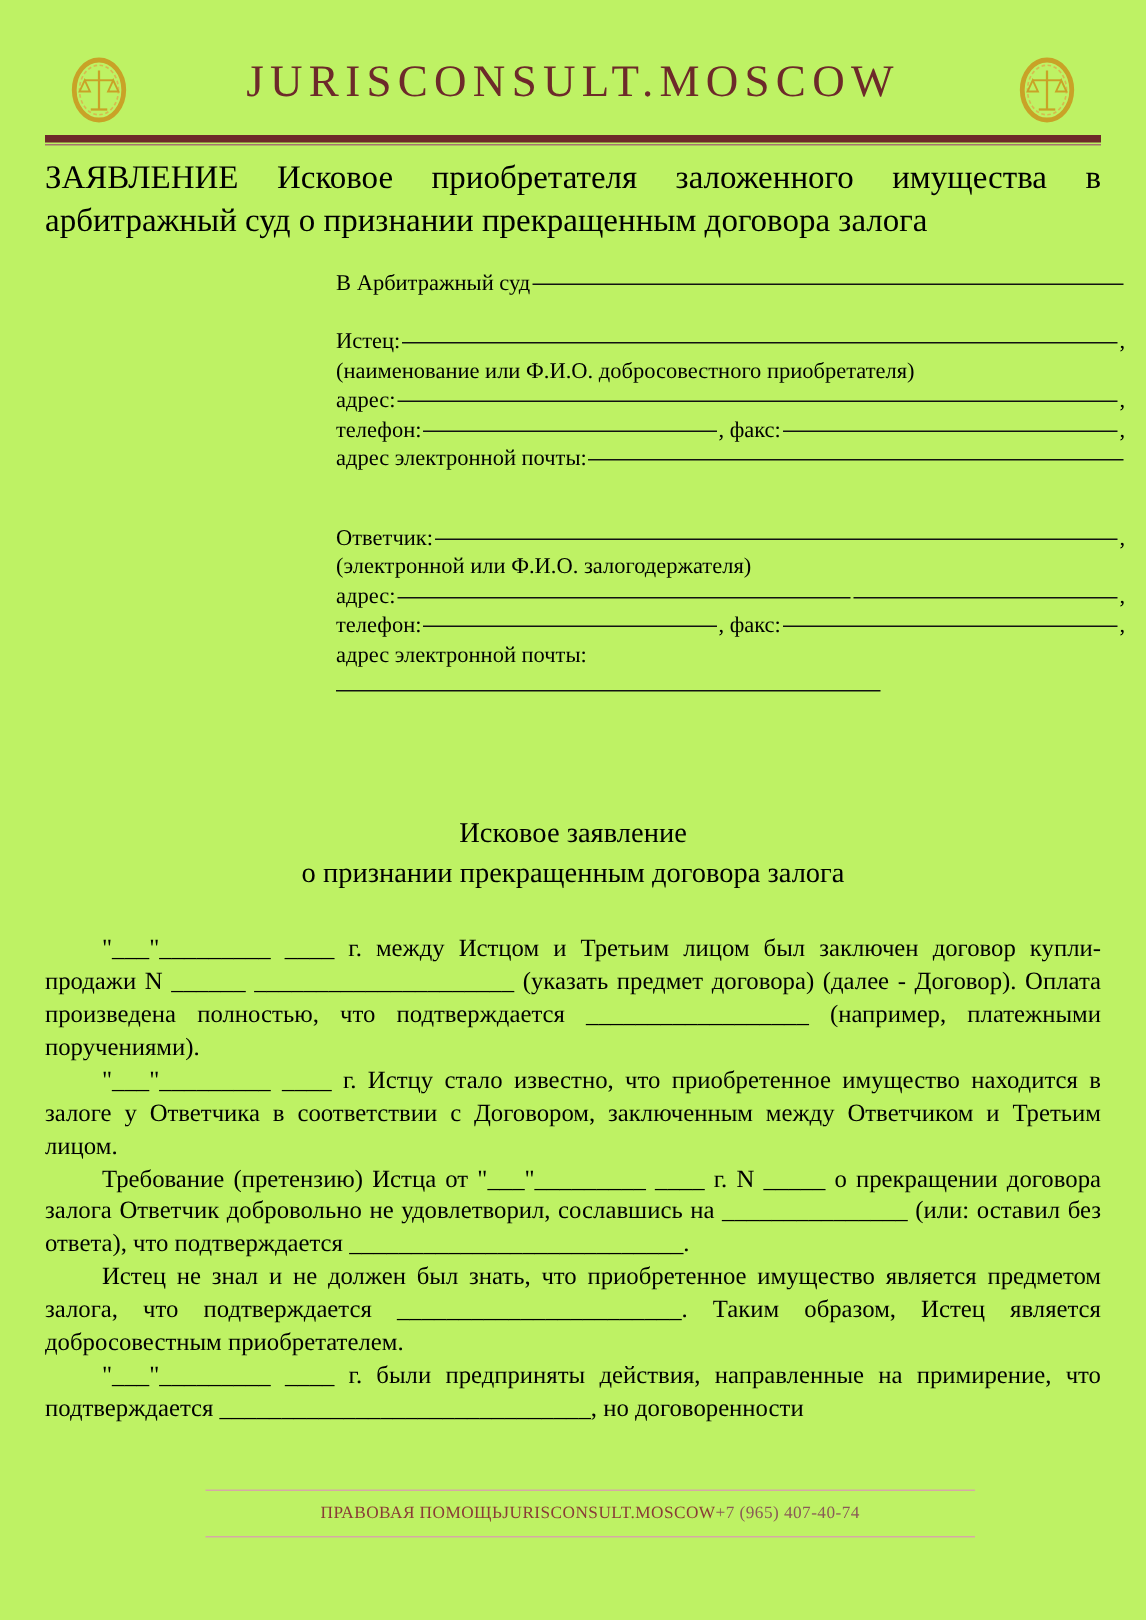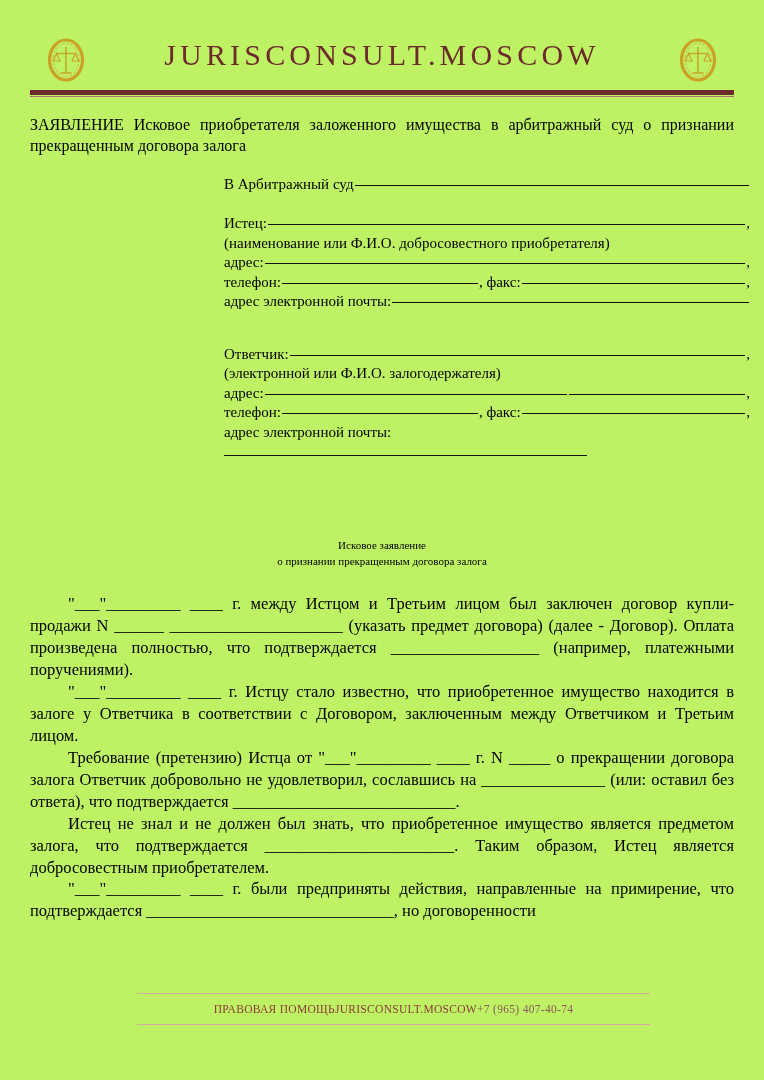--- a/index.html
+++ b/index.html
@@ -59,22 +59,22 @@
     background: #6d2a2a;
   }
   .header-rule-thin {
     height: 1px;
     background: #a6736f;
     margin-top: 1px;
   }
 
   
   .doc-title {
-    margin: 17px 30px 0 30px;
-    font-size: 16px;
+    margin: 6px 30px 0 30px;
+    font-size: 22px;
     line-height: 1.33;
     text-align: justify;
     text-align-last: left;
   }
 
   
   .requisites {
     margin: 18px 14px 0 224px;
     font-size: 15px;
     line-height: 1.30;
@@ -106,21 +106,21 @@
     border-bottom: 1px solid #111;
     width: 363px;
     height: 0;
     margin-top: 13px;
   }
 
   
   .center-heading {
     margin-top: 62px;
     text-align: center;
-    font-size: 11px;
+    font-size: 19px;
     line-height: 1.42;
   }
 
   
   .body-copy {
     margin: 24px 30px 0 30px;
     font-size: 16.5px;
     line-height: 1.33;
   }
   .body-copy p {

